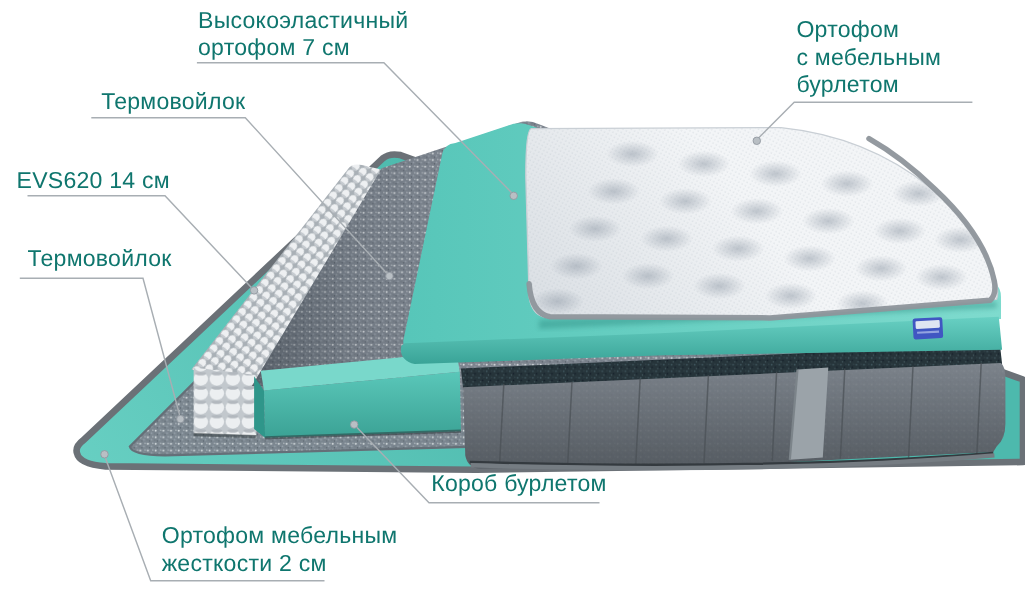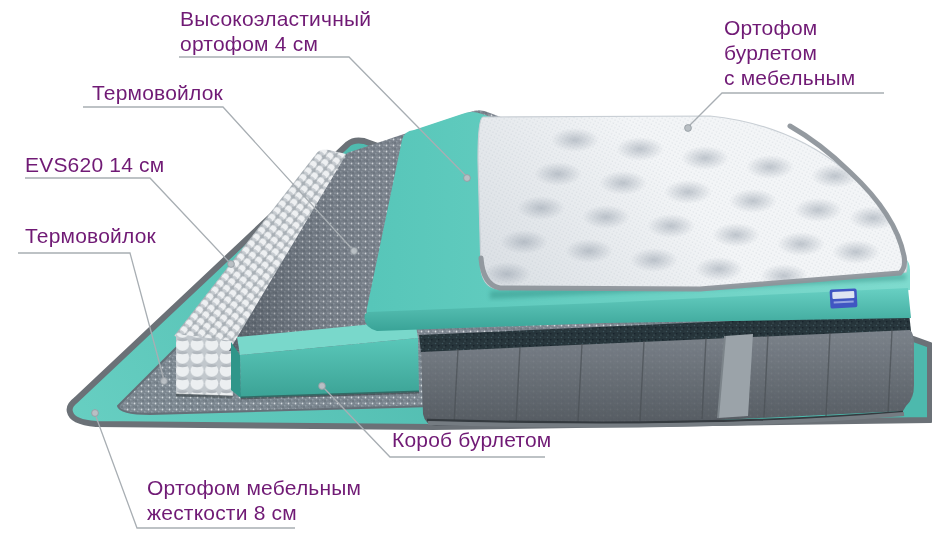--- a/index.html
+++ b/index.html
@@ -2,21 +2,21 @@
 <html><head>
 <meta charset="utf-8">
 <style>
   html,body{margin:0;padding:0;background:#ffffff;}
   .stage{
     position:relative;width:932px;height:541px;background:#ffffff;
     overflow:hidden;font-family:"Liberation Sans",sans-serif;
   }
   .stage svg{position:absolute;left:0;top:0;}
   .label{
-    position:absolute;font-size:21px;line-height:25px;color:#701a75;
+    position:absolute;font-size:21px;line-height:25px;color:#0f766e;
     letter-spacing:.2px;white-space:nowrap;
   }
   .label span{display:block;}
 </style>
 </head>
 <body>
 
 <div class="stage">
 
 <svg width="932" height="541" viewBox="0 0 932 541">
@@ -204,43 +204,43 @@
     <circle cx="354" cy="251" r="3.4"></circle>
     <circle cx="231" cy="264" r="3.4"></circle>
     <circle cx="164" cy="381" r="3.4"></circle>
     <circle cx="322" cy="386" r="3.4"></circle>
     <circle cx="95" cy="413" r="3.4"></circle>
   </g>
 </svg>
 
 <div class="label" style="left:180px;top:6px">
   <span>Высокоэластичный</span>
-  <span>ортофом 4 см</span>
+  <span>ортофом 7 см</span>
 </div>
 
 <div class="label" style="left:724px;top:15px">
   <span>Ортофом</span>
+  <span>с мебельным</span>
   <span>бурлетом</span>
-  <span>с мебельным</span>
 </div>
 
 <div class="label" style="left:92px;top:80px">
   <span>Термовойлок</span>
 </div>
 
-<div class="label" style="left:25px;top:152px">
+<div class="label" style="left:15px;top:152px">
   <span>EVS620 14 см</span>
 </div>
 
 <div class="label" style="left:25px;top:223px">
   <span>Термовойлок</span>
 </div>
 
 <div class="label" style="left:392px;top:427px">
   <span>Короб бурлетом</span>
 </div>
 
 <div class="label" style="left:147px;top:475px">
   <span>Ортофом мебельным</span>
-  <span>жесткости 8 см</span>
+  <span>жесткости 2 см</span>
 </div>
 
 </div>
 
 </body></html>

